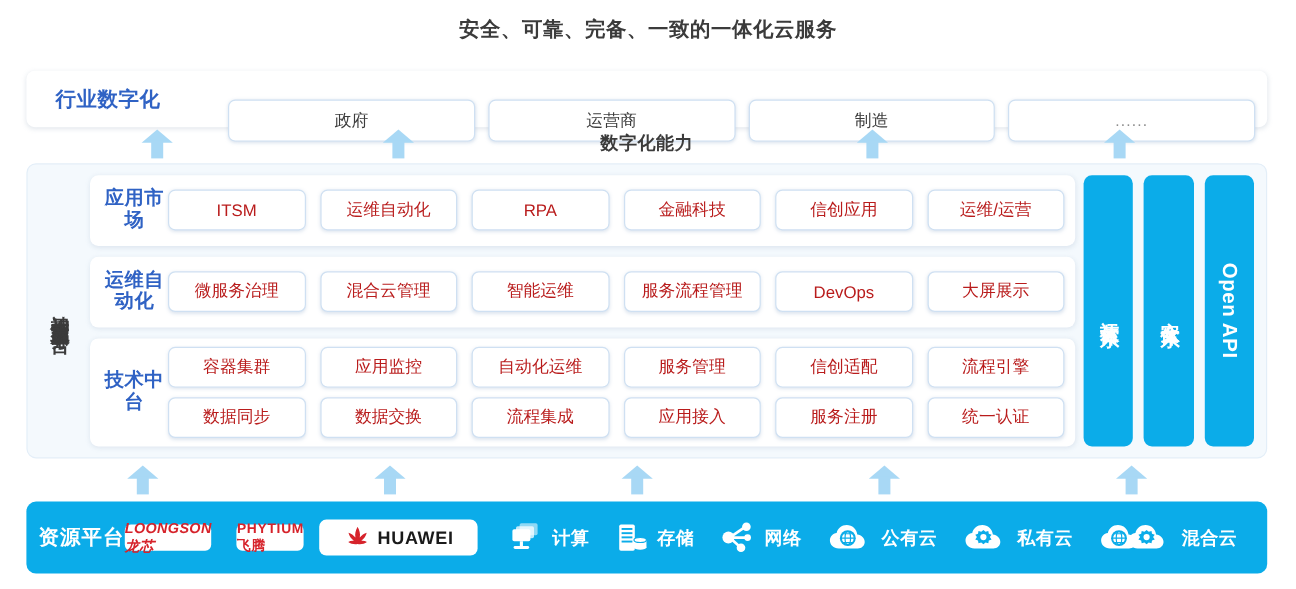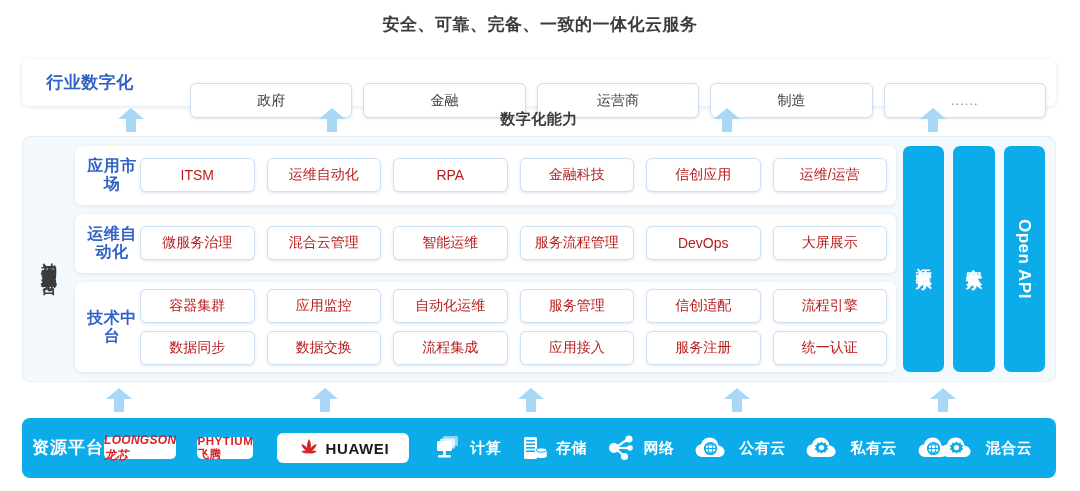--- a/index.html
+++ b/index.html
@@ -139,21 +139,21 @@
   }
   .logo-stack{display:flex;flex-direction:row;gap:21px;flex:0 0 146px;}
   .logo-box{
     height:22px;background:#fff;border-radius:5px;
     display:flex;align-items:center;justify-content:center;
     font-size:12px;font-weight:bold;color:#d6232b;
     letter-spacing:.3px;font-style:italic;
   }
   .logo-box.b2{font-style:normal;font-size:11.5px;letter-spacing:.6px;}
   .huawei-box{
-    flex:0 0 132px;height:30px;margin-left:24px;background:#fff;border-radius:6px;
+    flex:0 0 132px;height:30px;margin-left:13px;background:#fff;border-radius:6px;
     display:flex;align-items:center;justify-content:center;gap:6px;
   }
   .huawei-word{font-size:15px;font-weight:bold;color:#1a1a1a;letter-spacing:.6px;}
 
   .res-items{
     flex:1;display:flex;align-items:center;justify-content:space-around;
     padding-left:14px;
   }
   .res-item{display:flex;align-items:center;gap:7px;}
   .res-item .txt{color:#fff;font-size:15px;font-weight:bold;letter-spacing:.5px;}
@@ -163,21 +163,20 @@
 <body>
 
 <div class="page">
 
   <div class="main-title">安全、可靠、完备、一致的一体化云服务</div>
 
   <div class="industry-band">
     <div class="industry-label">行业数字化</div>
     <div class="industry-items">
       <div class="ind-box">政府</div>
-      <div class="ind-box">金融</div>
       <div class="ind-box">运营商</div>
       <div class="ind-box">制造</div>
       <div class="ind-box dots">......</div>
     </div>
   </div>
 
   <div class="cap-strip">
     <div class="arrow-up" style="left:96px;top:0;">
       <div class="head"></div>
         <div class="shaft"></div>

